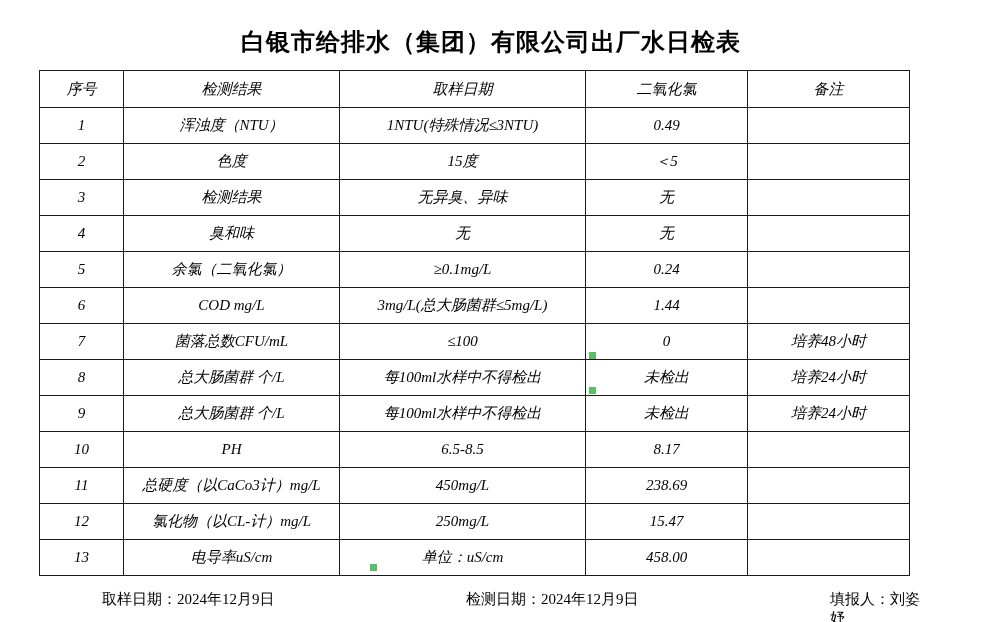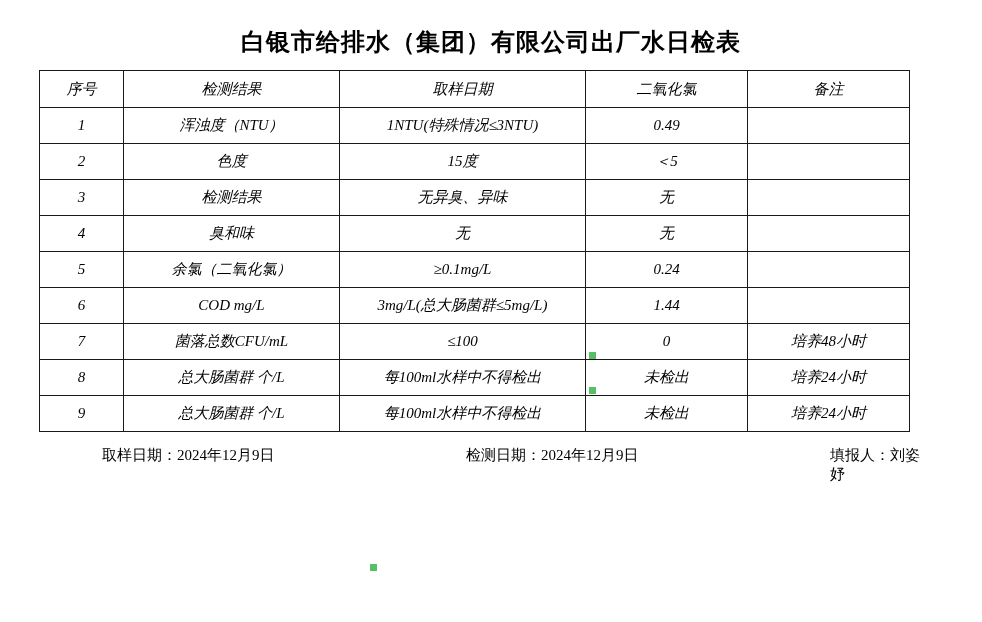--- a/index.html
+++ b/index.html
@@ -164,20 +164,48 @@
           <td>未检出</td>
           <td>培养24小时</td>
         </tr>
         <tr>
           <td class="mono">9</td>
           <td>总大肠菌群 个/L</td>
           <td>每100ml水样中不得检出</td>
           <td>未检出</td>
           <td>培养24小时</td>
         </tr>
+        <tr>
+          <td class="mono">10</td>
+          <td>PH</td>
+          <td class="mono">6.5-8.5</td>
+          <td class="mono">8.17</td>
+          <td></td>
+        </tr>
+        <tr>
+          <td class="mono">11</td>
+          <td>总硬度（以CaCo3计）mg/L</td>
+          <td class="mono">450mg/L</td>
+          <td class="mono">238.69</td>
+          <td></td>
+        </tr>
+        <tr>
+          <td class="mono">12</td>
+          <td>氯化物（以CL-计）mg/L</td>
+          <td class="mono">250mg/L</td>
+          <td class="mono">15.47</td>
+          <td></td>
+        </tr>
+        <tr>
+          <td class="mono">13</td>
+          <td>电导率uS/cm</td>
+          <td>单位：uS/cm</td>
+          <td class="mono">458.00</td>
+          <td></td>
+        </tr>
       </tbody>
     </table>
   </div>
 
   <div class="footer">
     <div class="f1">取样日期：2024年12月9日</div>
     <div class="f2">检测日期：2024年12月9日</div>
     <div class="f3">填报人：刘姿妤</div>
   </div>
 

